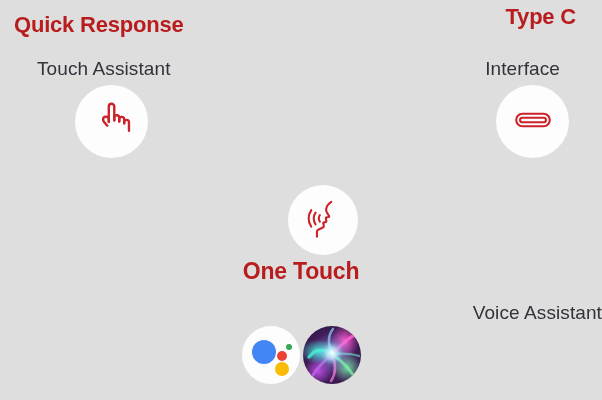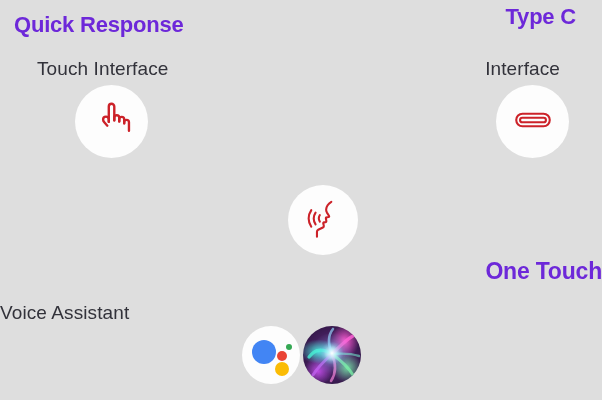--- a/index.html
+++ b/index.html
@@ -22,21 +22,21 @@
     width: 602px;
     height: 400px;
   }
 
   
   .heading {
     position: absolute;
     font-weight: bold;
     font-size: 22px;
     letter-spacing: -0.2px;
-    color: #6d28d9;
+    color: #b91c1c;
     white-space: nowrap;
     line-height: 1;
   }
   .subheading {
     position: absolute;
     font-weight: 400;
     font-size: 19px;
     color: #32323a;
     white-space: nowrap;
     line-height: 1;
@@ -64,25 +64,25 @@
   #feature-type-c .subheading { right: 42px; top: 59px; }
   #feature-type-c .disc {
     left: 496px; top: 85px; width: 73px; height: 73px;
   }
 
   #feature-one-touch .disc-voice {
     left: 288px; top: 185px; width: 70px; height: 70px;
   }
   #feature-one-touch .heading {
     left: 0; right: 0; top: 260px;
-    text-align: right; font-size: 23px;
+    text-align: center; font-size: 23px;
   }
   #feature-one-touch .subheading {
     left: 0; right: 0; top: 303px;
-    text-align: left; font-size: 19px;
+    text-align: right; font-size: 19px;
   }
 
   
   .assistant-row {
     position: absolute;
     left: 0; right: 0;
     top: 326px;
     display: flex;
     justify-content: center;
     align-items: center;
@@ -119,21 +119,21 @@
 </style>
 </head>
 <body>
 
 <div class="stage">
 
   <div id="feature-quick-response">
 
     <div class="heading">Quick Response</div>
 
-    <div class="subheading">Touch Interface</div>
+    <div class="subheading">Touch Assistant</div>
 
     <div class="disc">
       <span>
         <svg width="44" height="44" viewBox="0 0 48 48" fill="none" stroke="#cc2229" stroke-width="2.6" stroke-linecap="round" stroke-linejoin="round">
           <path d="M20.5 26V9.2a3 3 0 0 1 6 0V24"></path>
           <path d="M26.5 24.6v-3.1a2.7 2.7 0 0 1 5.4 0v3.9"></path>
           <path d="M31.9 25.6v-2.3a2.7 2.7 0 0 1 5.4 0v4.2"></path>
           <path d="M37.3 27.6v-1.1a2.6 2.6 0 0 1 5.2 0v9.3"></path>
           <path d="M20.5 26v-2.6a3.1 3.1 0 0 0-6.2 0c0 1.3.5 2.2 1.3 3.1l3.3 3.7"></path>
         </svg>

